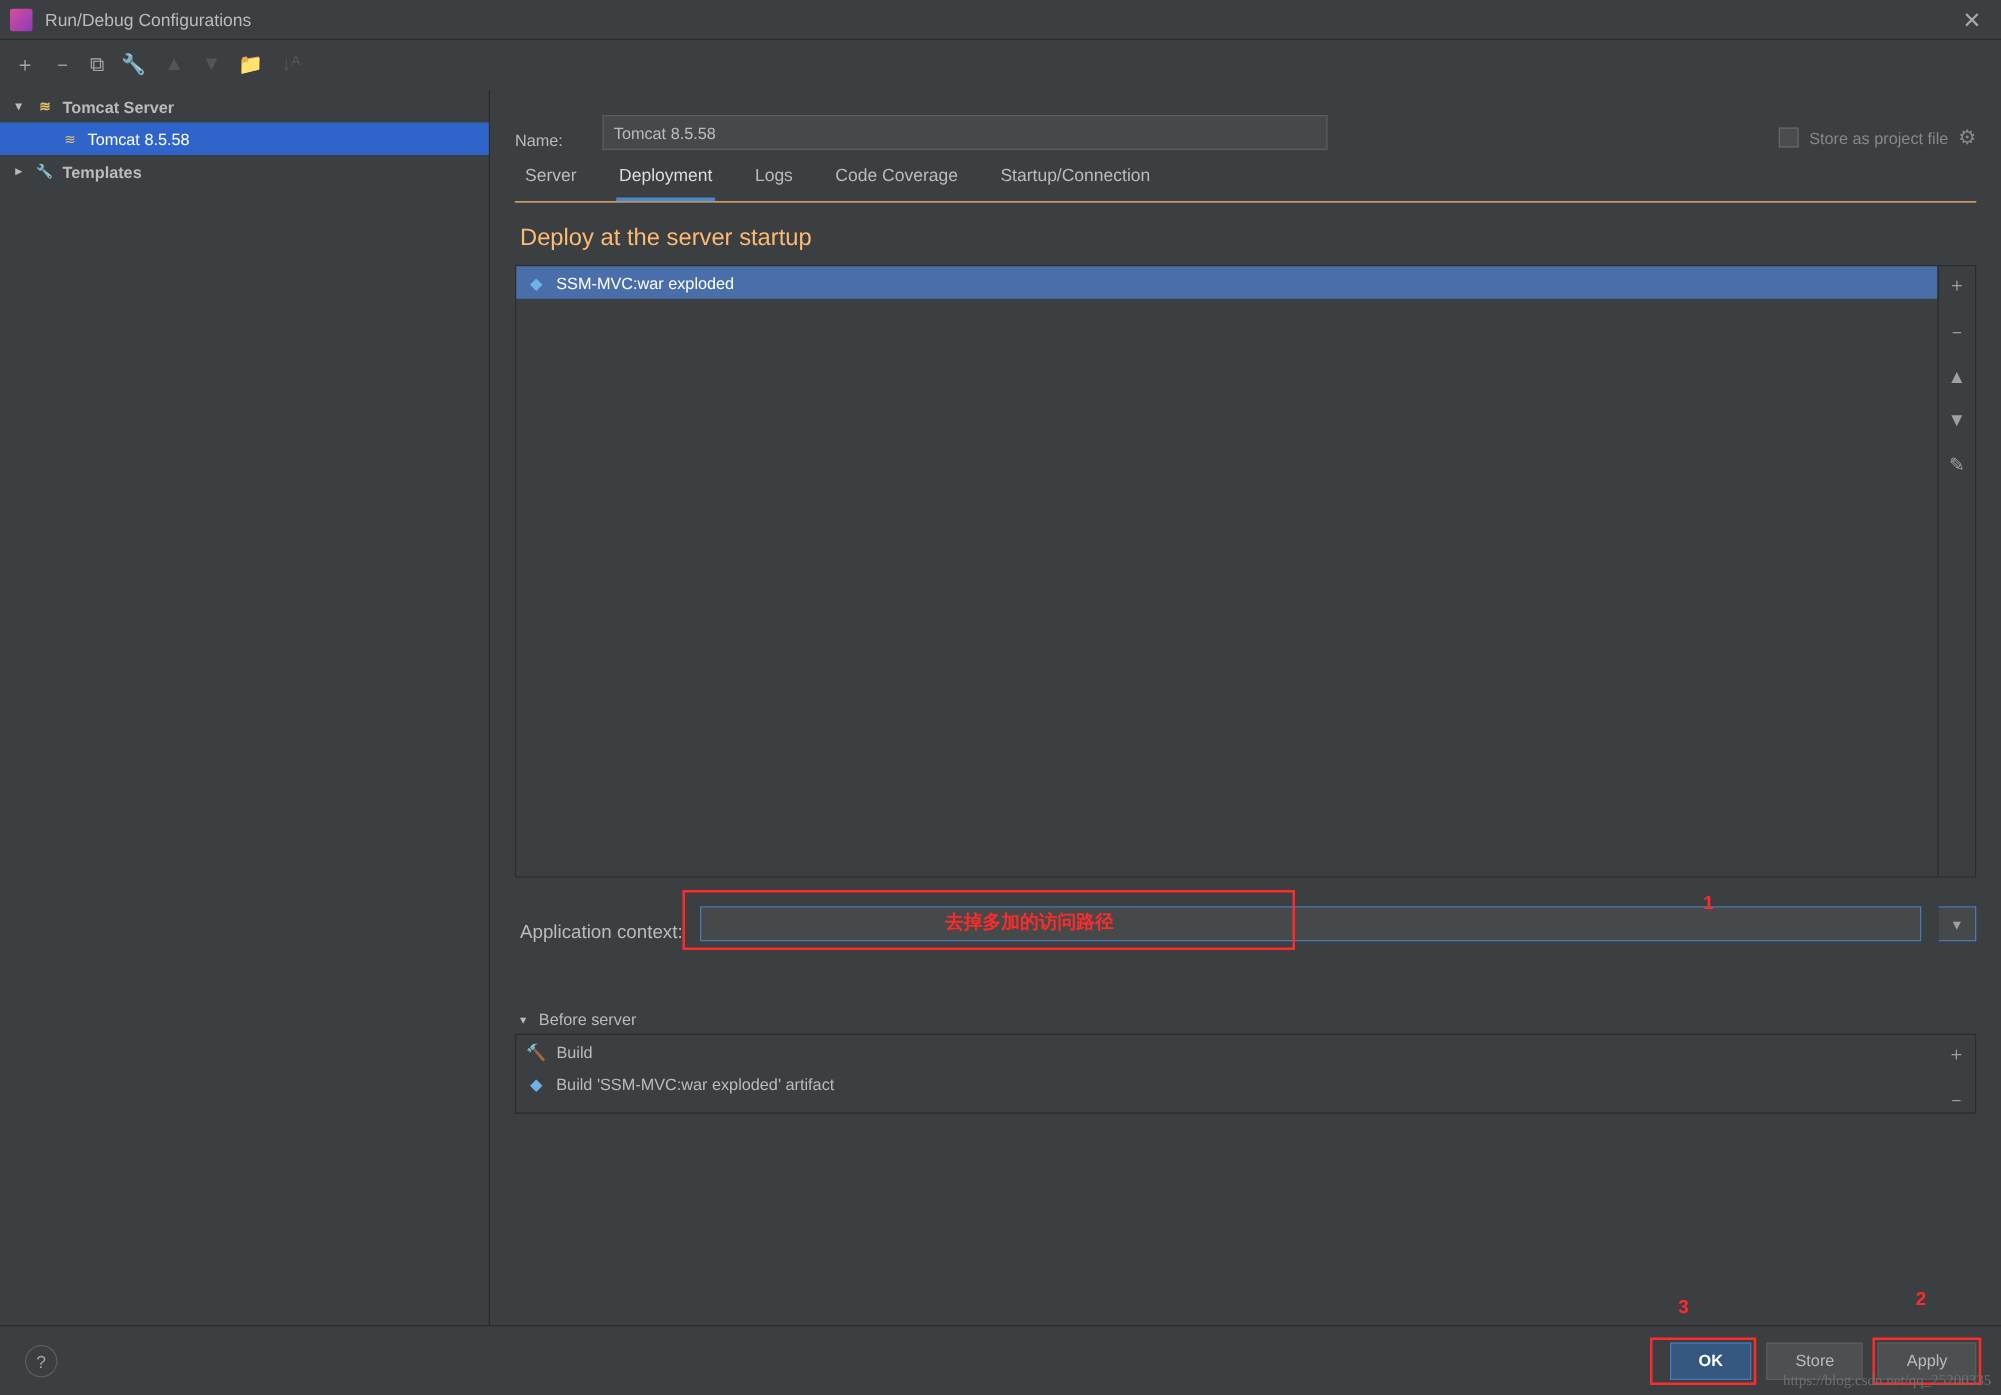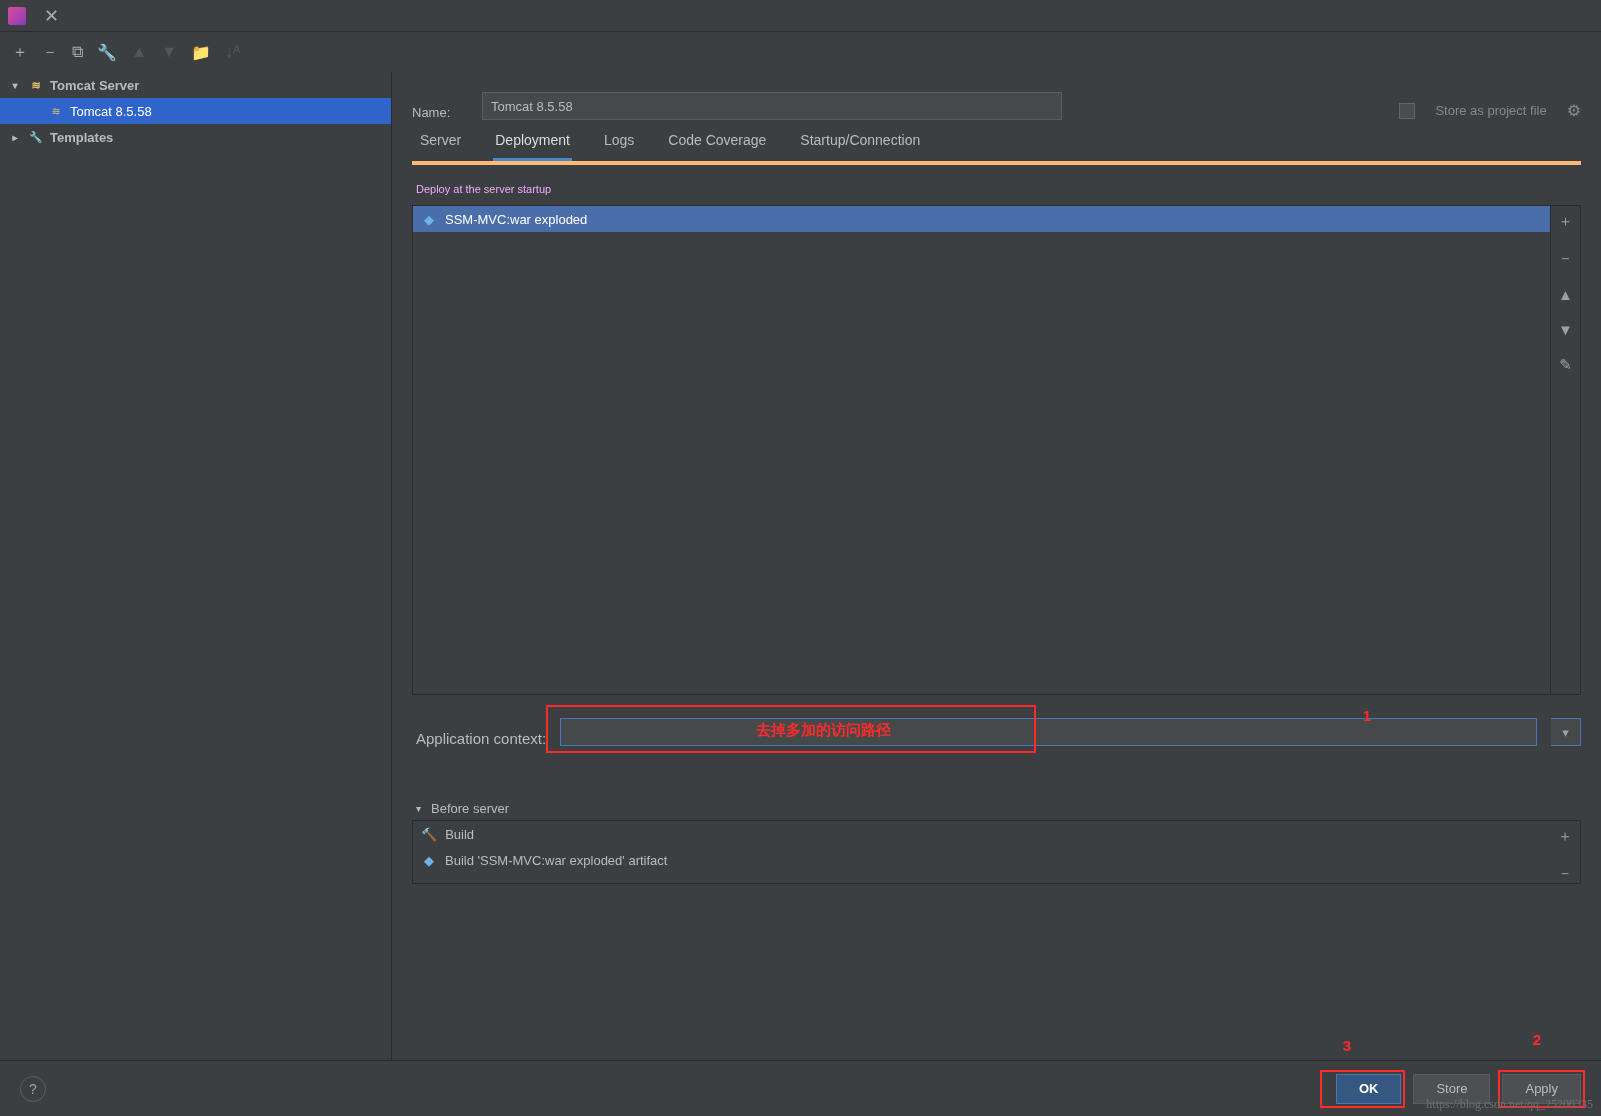--- a/index.html
+++ b/index.html
@@ -23,29 +23,29 @@
 .tree-item .chev { width: 14px; display: inline-block; text-align: center; color: #bbbbbb; font-size: 10px; }
 .tree-item .ticon { width: 16px; height: 16px; display: inline-flex; align-items: center; justify-content: center; font-size: 11px; }
 .tomcat-ico { color: #e6c16b; }
 .wrench-ico { color: #a7a7a7; }
 
 .content { flex: 1; padding: 0 20px 0 20px; display: flex; flex-direction: column; position: relative; }
 
 .name-row { display: flex; align-items: flex-end; height: 44px; margin-top: 4px; gap: 18px; }
 .name-row label { width: 52px; color: #bbbbbb; }
 .name-input { flex: 1; max-width: 580px; height: 28px; background: #45494a; border: 1px solid #5a5d5e; color: #bbbbbb; padding: 0 8px; font-size: 13px; }
-.store-row { display: flex; align-items: center; gap: 20px; margin-left: auto; color: #888; }
+.store-row { display: flex; align-items: center; gap: 8px; margin-left: auto; color: #888; }
 .store-row input[type=checkbox]{ width:16px; height:16px; background:#4a4d4f; border:1px solid #666; appearance:none; }
 .gear { color: #888; font-size: 16px; }
 
-.tabs { display: flex; gap: 30px; padding: 12px 6px 0 6px; border-bottom: 4px solid #fdba74; }
+.tabs { display: flex; gap: 30px; padding: 12px 6px 0 6px; border-bottom: 1px solid #fdba74; }
 .tab { padding: 0 2px 10px 2px; color: #bbbbbb; font-size: 14px; cursor: pointer; border-bottom: 3px solid transparent; }
 .tab.active { border-bottom: 3px solid #4a88c7; color: #dcdcdc; }
 
-.section-label { color: #f0abfc; font-size: 11px; margin: 18px 0 10px 4px; }
+.section-label { color: #fdba74; font-size: 19px; margin: 18px 0 10px 4px; }
 
 .deploy-area { display: flex; border: 1px solid #2b2b2b; height: 490px; }
 .deploy-list { flex: 1; background: #3c3f41; }
 .deploy-row { height: 26px; background: #4a6ea9; color: #fff; display: flex; align-items: center; padding: 0 8px; gap: 8px; font-size: 13px; }
 .artifact-ico { width:16px; height:16px; display:inline-flex; align-items:center; justify-content:center; color:#6db3e8; }
 
 .side-buttons { width: 30px; background: #3c3f41; border-left: 1px solid #2b2b2b; display: flex; flex-direction: column; align-items: center; padding-top: 6px; gap: 18px; }
 .side-buttons span { color: #a0a0a0; font-size: 15px; cursor: pointer; }
 
 .appctx-row { display: flex; align-items: center; gap: 14px; margin: 22px 0 0 4px; position: relative; }
@@ -71,20 +71,21 @@
 .btn { height: 30px; padding: 0 22px; background: #4c5052; border: 1px solid #5a5d5e; color: #bbbbbb; font-size: 13px; cursor: pointer; margin-left: 12px; display: inline-flex; align-items: center; }
 .btn.primary { background: #365880; border: 1px solid #4a78b5; color: #fff; font-weight: bold; }
 
 .watermark { position: absolute; right: 8px; bottom: 4px; color: #6f6f6f; font-size: 12px; font-family: Liberation Serif, serif; }
 </style>
 </head>
 <body>
 
 <div class="titlebar">
   <div class="app-icon"></div>
+  <div class="title">Run/Debug Configurations</div>
   <div class="close-x">✕</div>
 </div>
 
 <div class="toolbar">
   <span class="tbtn">＋</span>
   <span class="tbtn">－</span>
   <span class="tbtn">⧉</span>
   <span class="tbtn">🔧</span>
   <span class="tbtn disabled">▲</span>
   <span class="tbtn disabled">▼</span>

